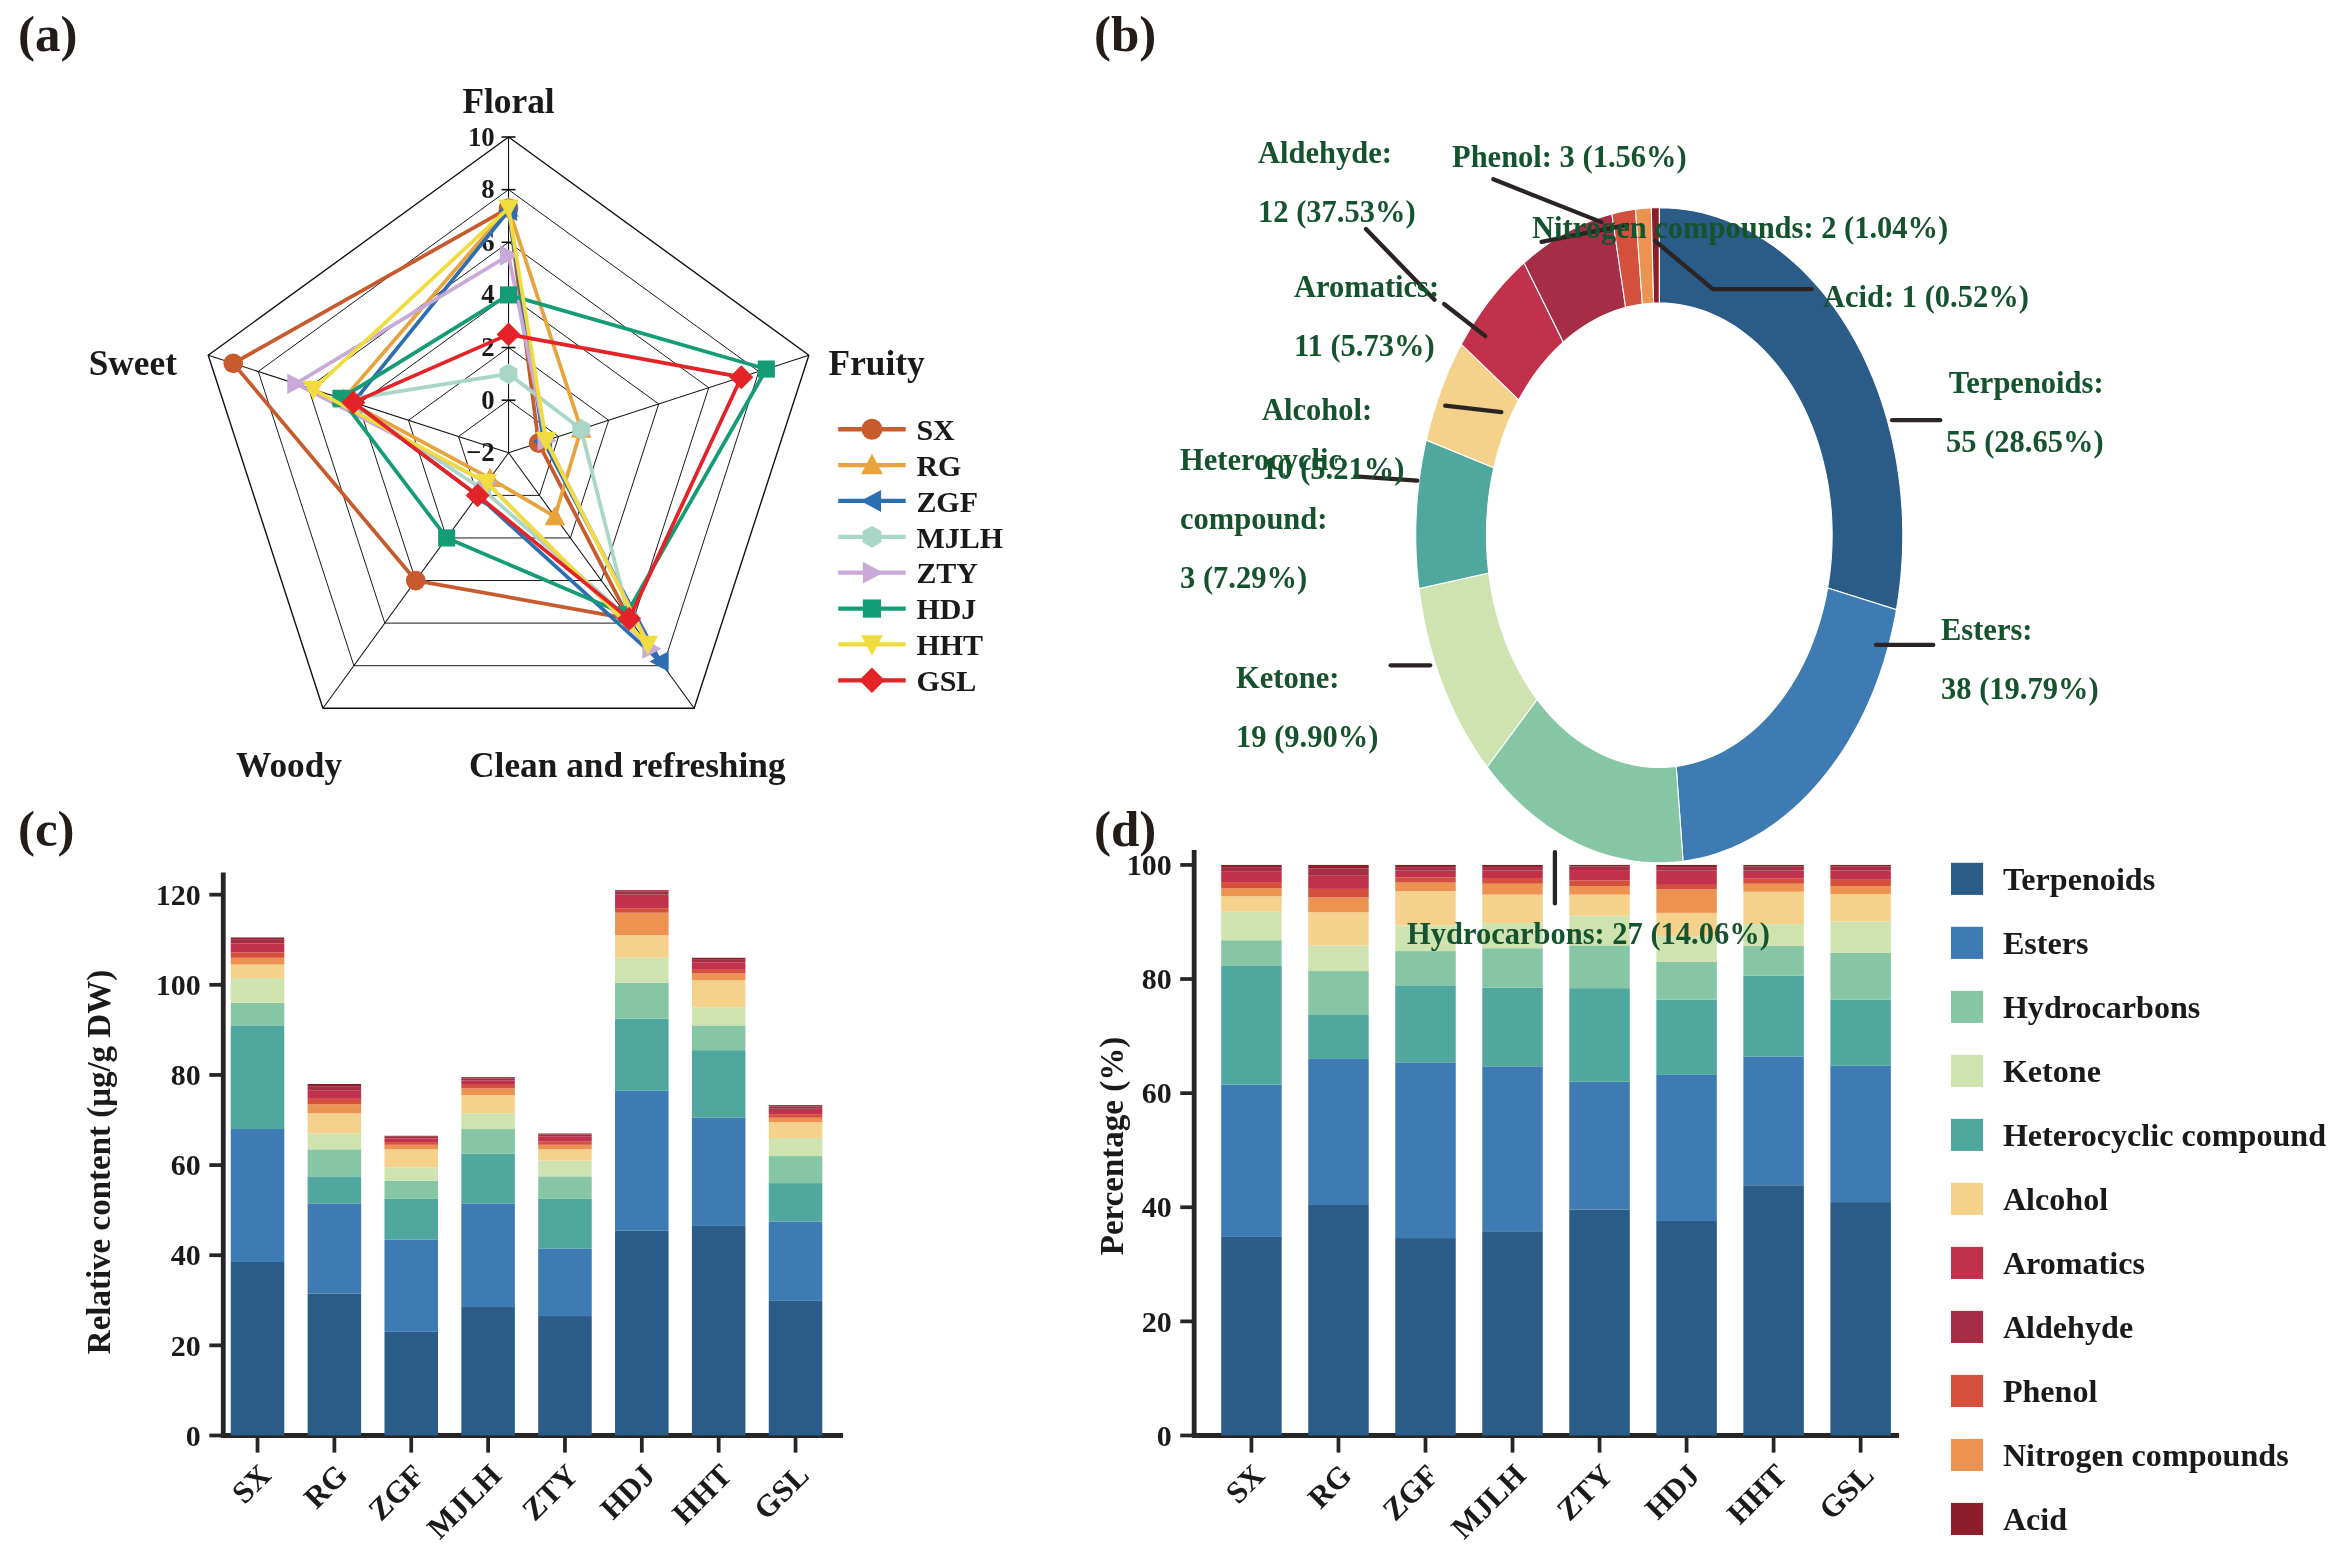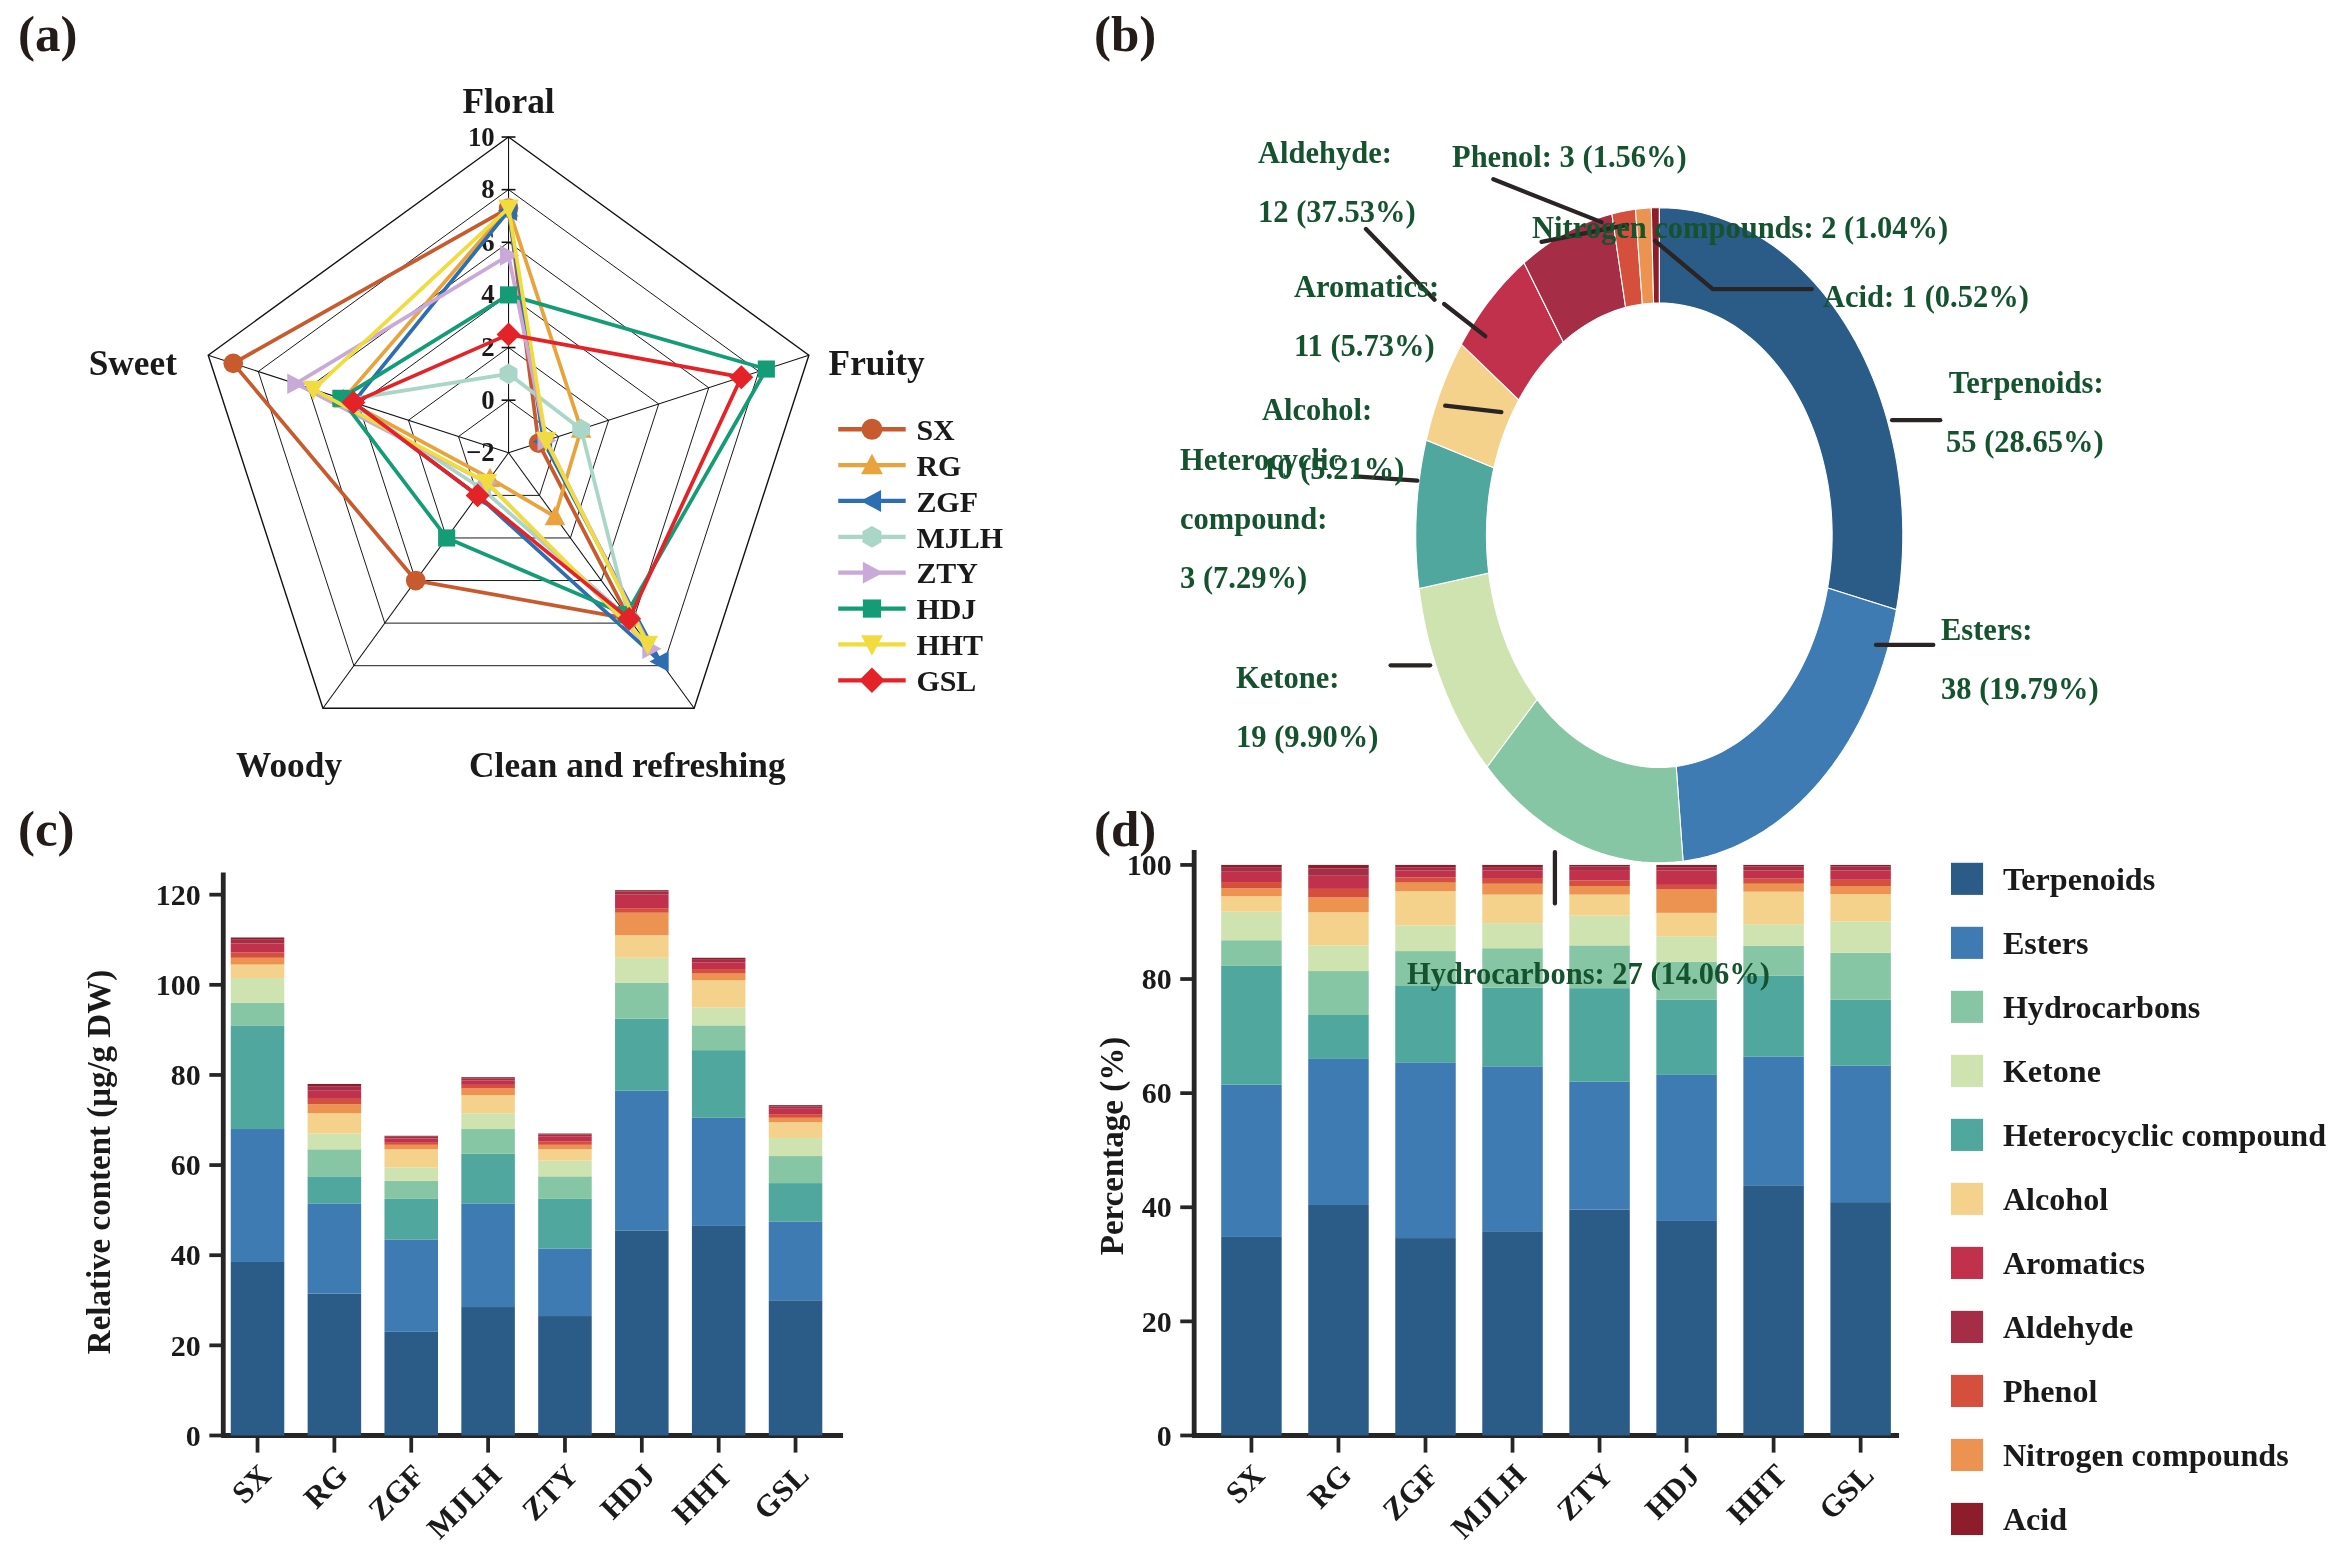--- a/index.html
+++ b/index.html
@@ -516,21 +516,21 @@
 
   <div id="donut-labels">
       <div class="dlabel" style="left: 1946px; top: 354px; text-align: right;">
         <div>Terpenoids:</div>
         <div>55 (28.65%)</div>
       </div>
       <div class="dlabel" style="left: 1941px; top: 601px; text-align: left;">
         <div>Esters:</div>
         <div>38 (19.79%)</div>
       </div>
-      <div class="dlabel" style="left: 1407px; top: 945px; text-align: left;">
+      <div class="dlabel" style="left: 1407px; top: 905px; text-align: left;">
         <div>Hydrocarbons: 27 (14.06%)</div>
       </div>
       <div class="dlabel" style="left: 1236px; top: 649px; text-align: left;">
         <div>Ketone:</div>
         <div>19 (9.90%)</div>
       </div>
       <div class="dlabel" style="left: 1152px; top: 431px; text-align: left; margin-left: 28px;">
         <div>Heterocyclic</div>
         <div>compound:</div>
         <div>3 (7.29%)</div>

